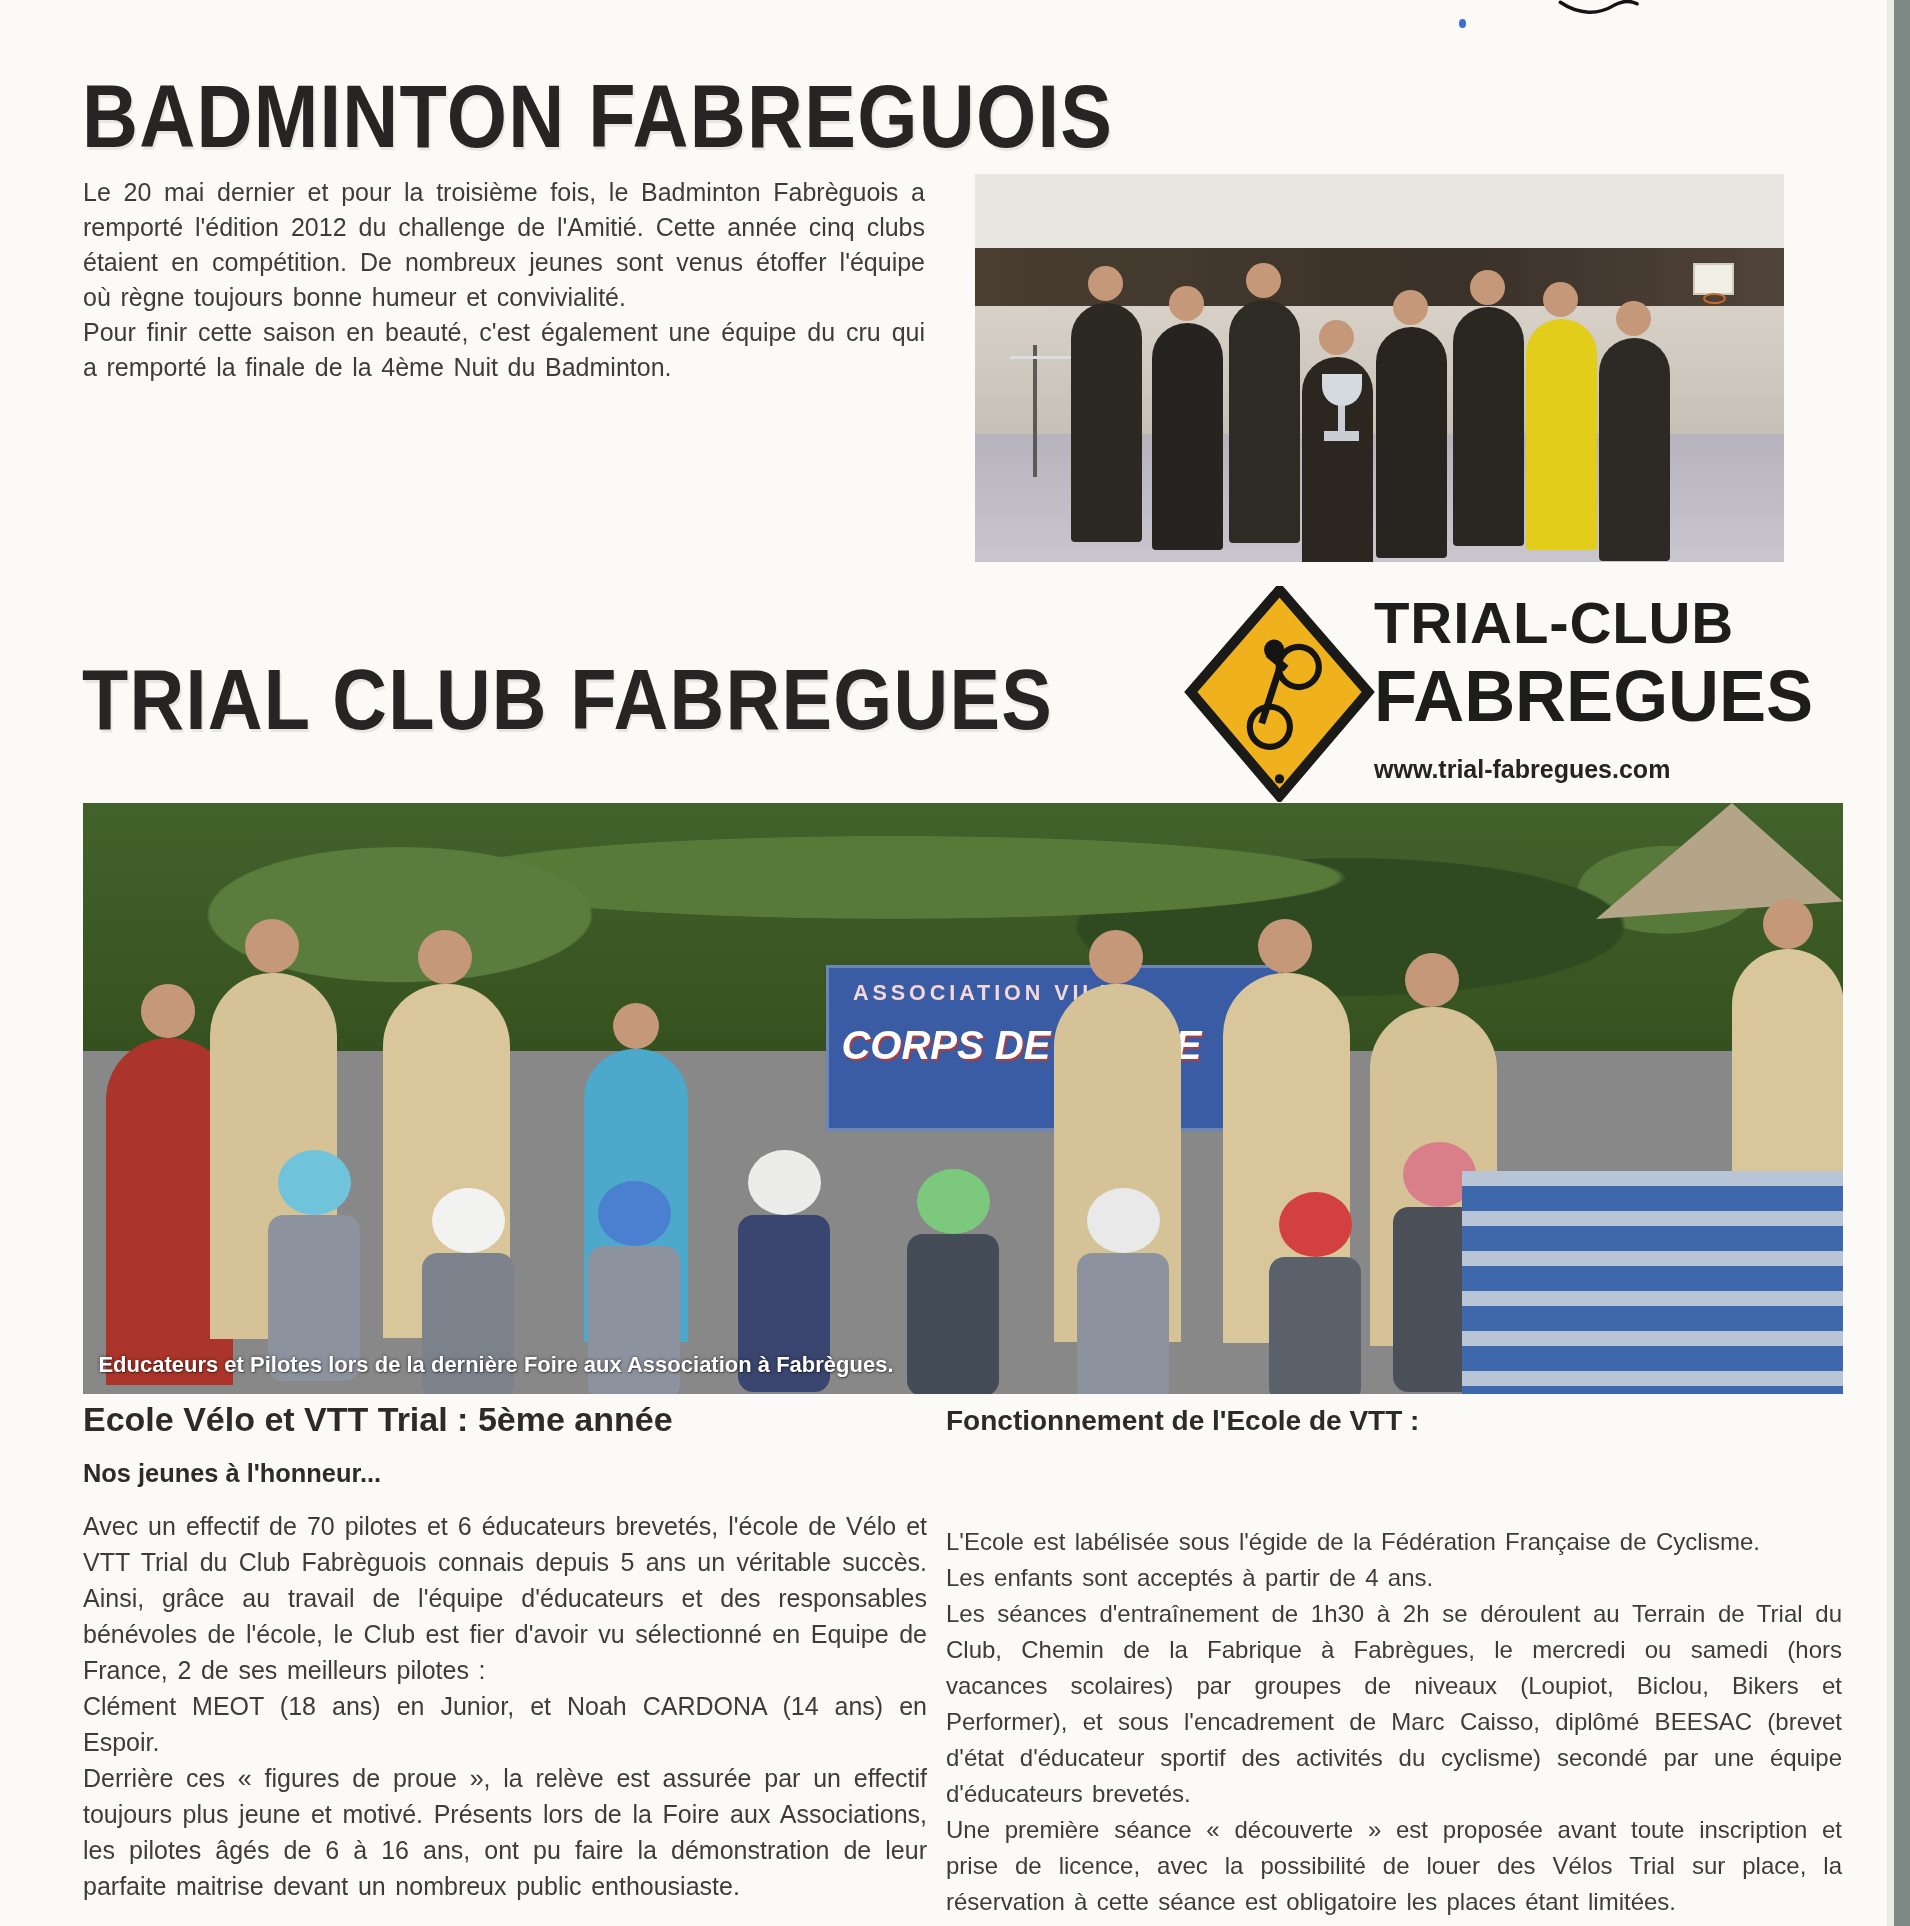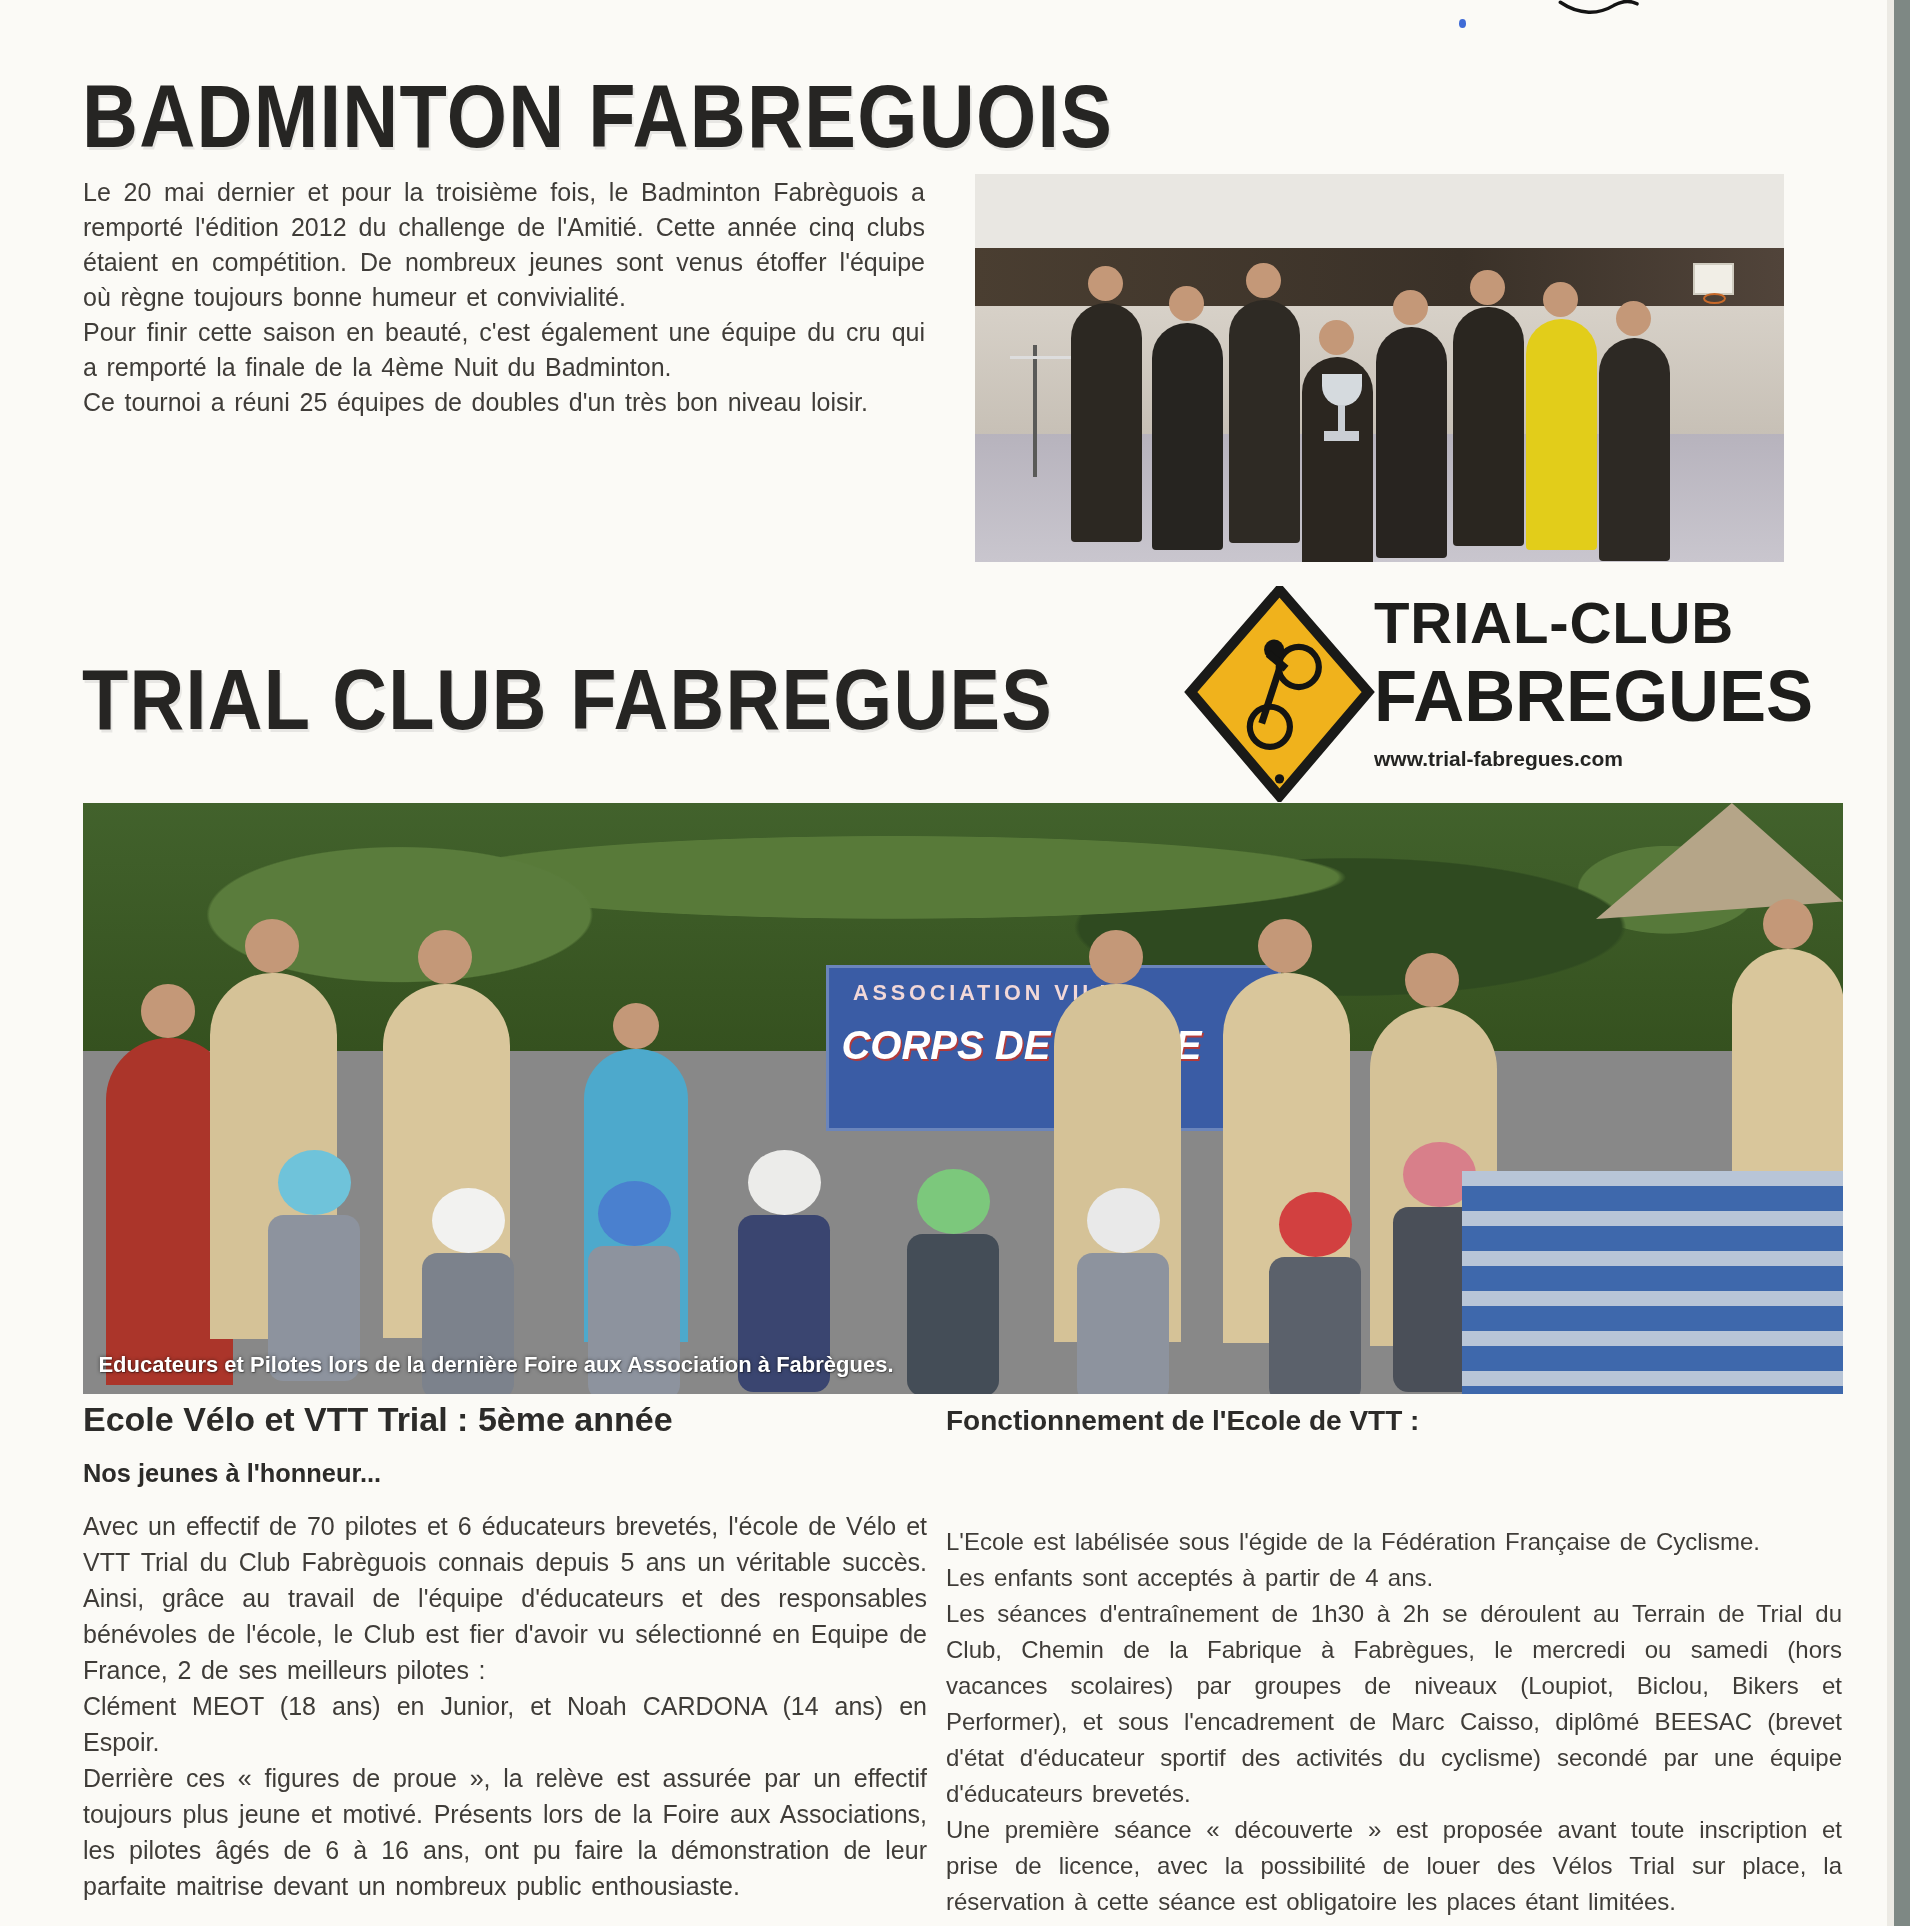--- a/index.html
+++ b/index.html
@@ -68,41 +68,40 @@
     box-shadow:0 0 0 3.1px rgba(255,255,255,.25) inset;}
   .pb-banner .l1{position:absolute;left:27px;top:15.4px;color:#f2d8d8;font-weight:700;font-size:21.6px;letter-spacing:3.9px;}
   .pb-banner .l2{position:absolute;left:15.4px;top:58px;color:#fff;font-weight:700;font-style:italic;font-size:40px;
     text-shadow:1.5px 1.5px 0 #b23a3a;}
   .pb-pallets{left:1379px;bottom:0;width:381px;height:223px;
     background:repeating-linear-gradient(180deg,#b8c5d7 0 14.6px,#3e68ac 14.6px 40px);}
   
   #logo{left:1179px;top:582px;width:586px;height:220px;position:absolute;}
   #logo .txt1{position:absolute;left:195px;top:7.7px;font-weight:700;font-size:57px;color:#1d1d1b;letter-spacing:0.8px;transform:scaleX(1.02);transform-origin:left top;}
   #logo .txt2{position:absolute;left:195px;top:73px;font-weight:700;font-size:72px;color:#1d1d1b;letter-spacing:0;transform:scaleX(.98);transform-origin:left top;}
-  #logo .url{position:absolute;left:195px;top:165px;font-weight:700;font-size:21px;color:#242422;}
+  #logo .url{position:absolute;left:195px;top:173px;font-weight:700;font-size:25px;color:#242422;}
   
   #green-shape{left:0;top:0;z-index:0;}
   #redline{left:0;top:0;z-index:4;}
   #edge-light{right:17px;top:0;width:7px;height:100%;background:#eceae4;}
   #edge-dark{right:0;top:0;width:17px;height:100%;background:#7e8884;}
   .z1{z-index:1;} .z2{z-index:2;} .z3{z-index:3;}
 </style>
 </head>
 <body>
 
 <svg id="green-shape" class="abs" width="1911" height="2702" viewBox="0 0 4960 7015">
   <polygon points="4925,5960 4925,7015 0,7015 0,6993 700,6975 1380,6885 2150,6800 3000,6762 3820,6735 4300,6595 4610,6335 4800,6120" fill="#98c9a7"></polygon>
 </svg>
 
 <div id="title-badminton" class="big-title z3">BADMINTON FABREGUOIS</div>
 
 <div id="bad-copy" class="copy z3">
   <p>Le 20 mai dernier et pour la troisième fois, le Badminton Fabrèguois a remporté l'édition 2012 du challenge de l'Amitié. Cette année cinq clubs étaient en compétition. De nombreux jeunes sont venus étoffer l'équipe où règne toujours bonne humeur et convivialité.</p>
   <p>Pour finir cette saison en beauté, c'est également une équipe du cru qui a remporté la finale de la 4ème Nuit du Badminton.</p>
-  <p>Ce tournoi a réuni 25 équipes de doubles d'un très bon niveau loisir.</p>
 </div>
 
 <div id="photo-badminton" class="photo z2">
   <div class="bp-ceiling"></div>
   <div class="bp-band"></div>
   <div class="bp-wall"></div>
   <div class="bp-floor"></div>
   <div class="bp-post" style="left:58px;top:44%;height:34%;"></div>
   <div class="bp-tape" style="left:35px;top:47%;width:127px;"></div>
   <div class="bp-board" style="right:50px;top:89px;"></div>

